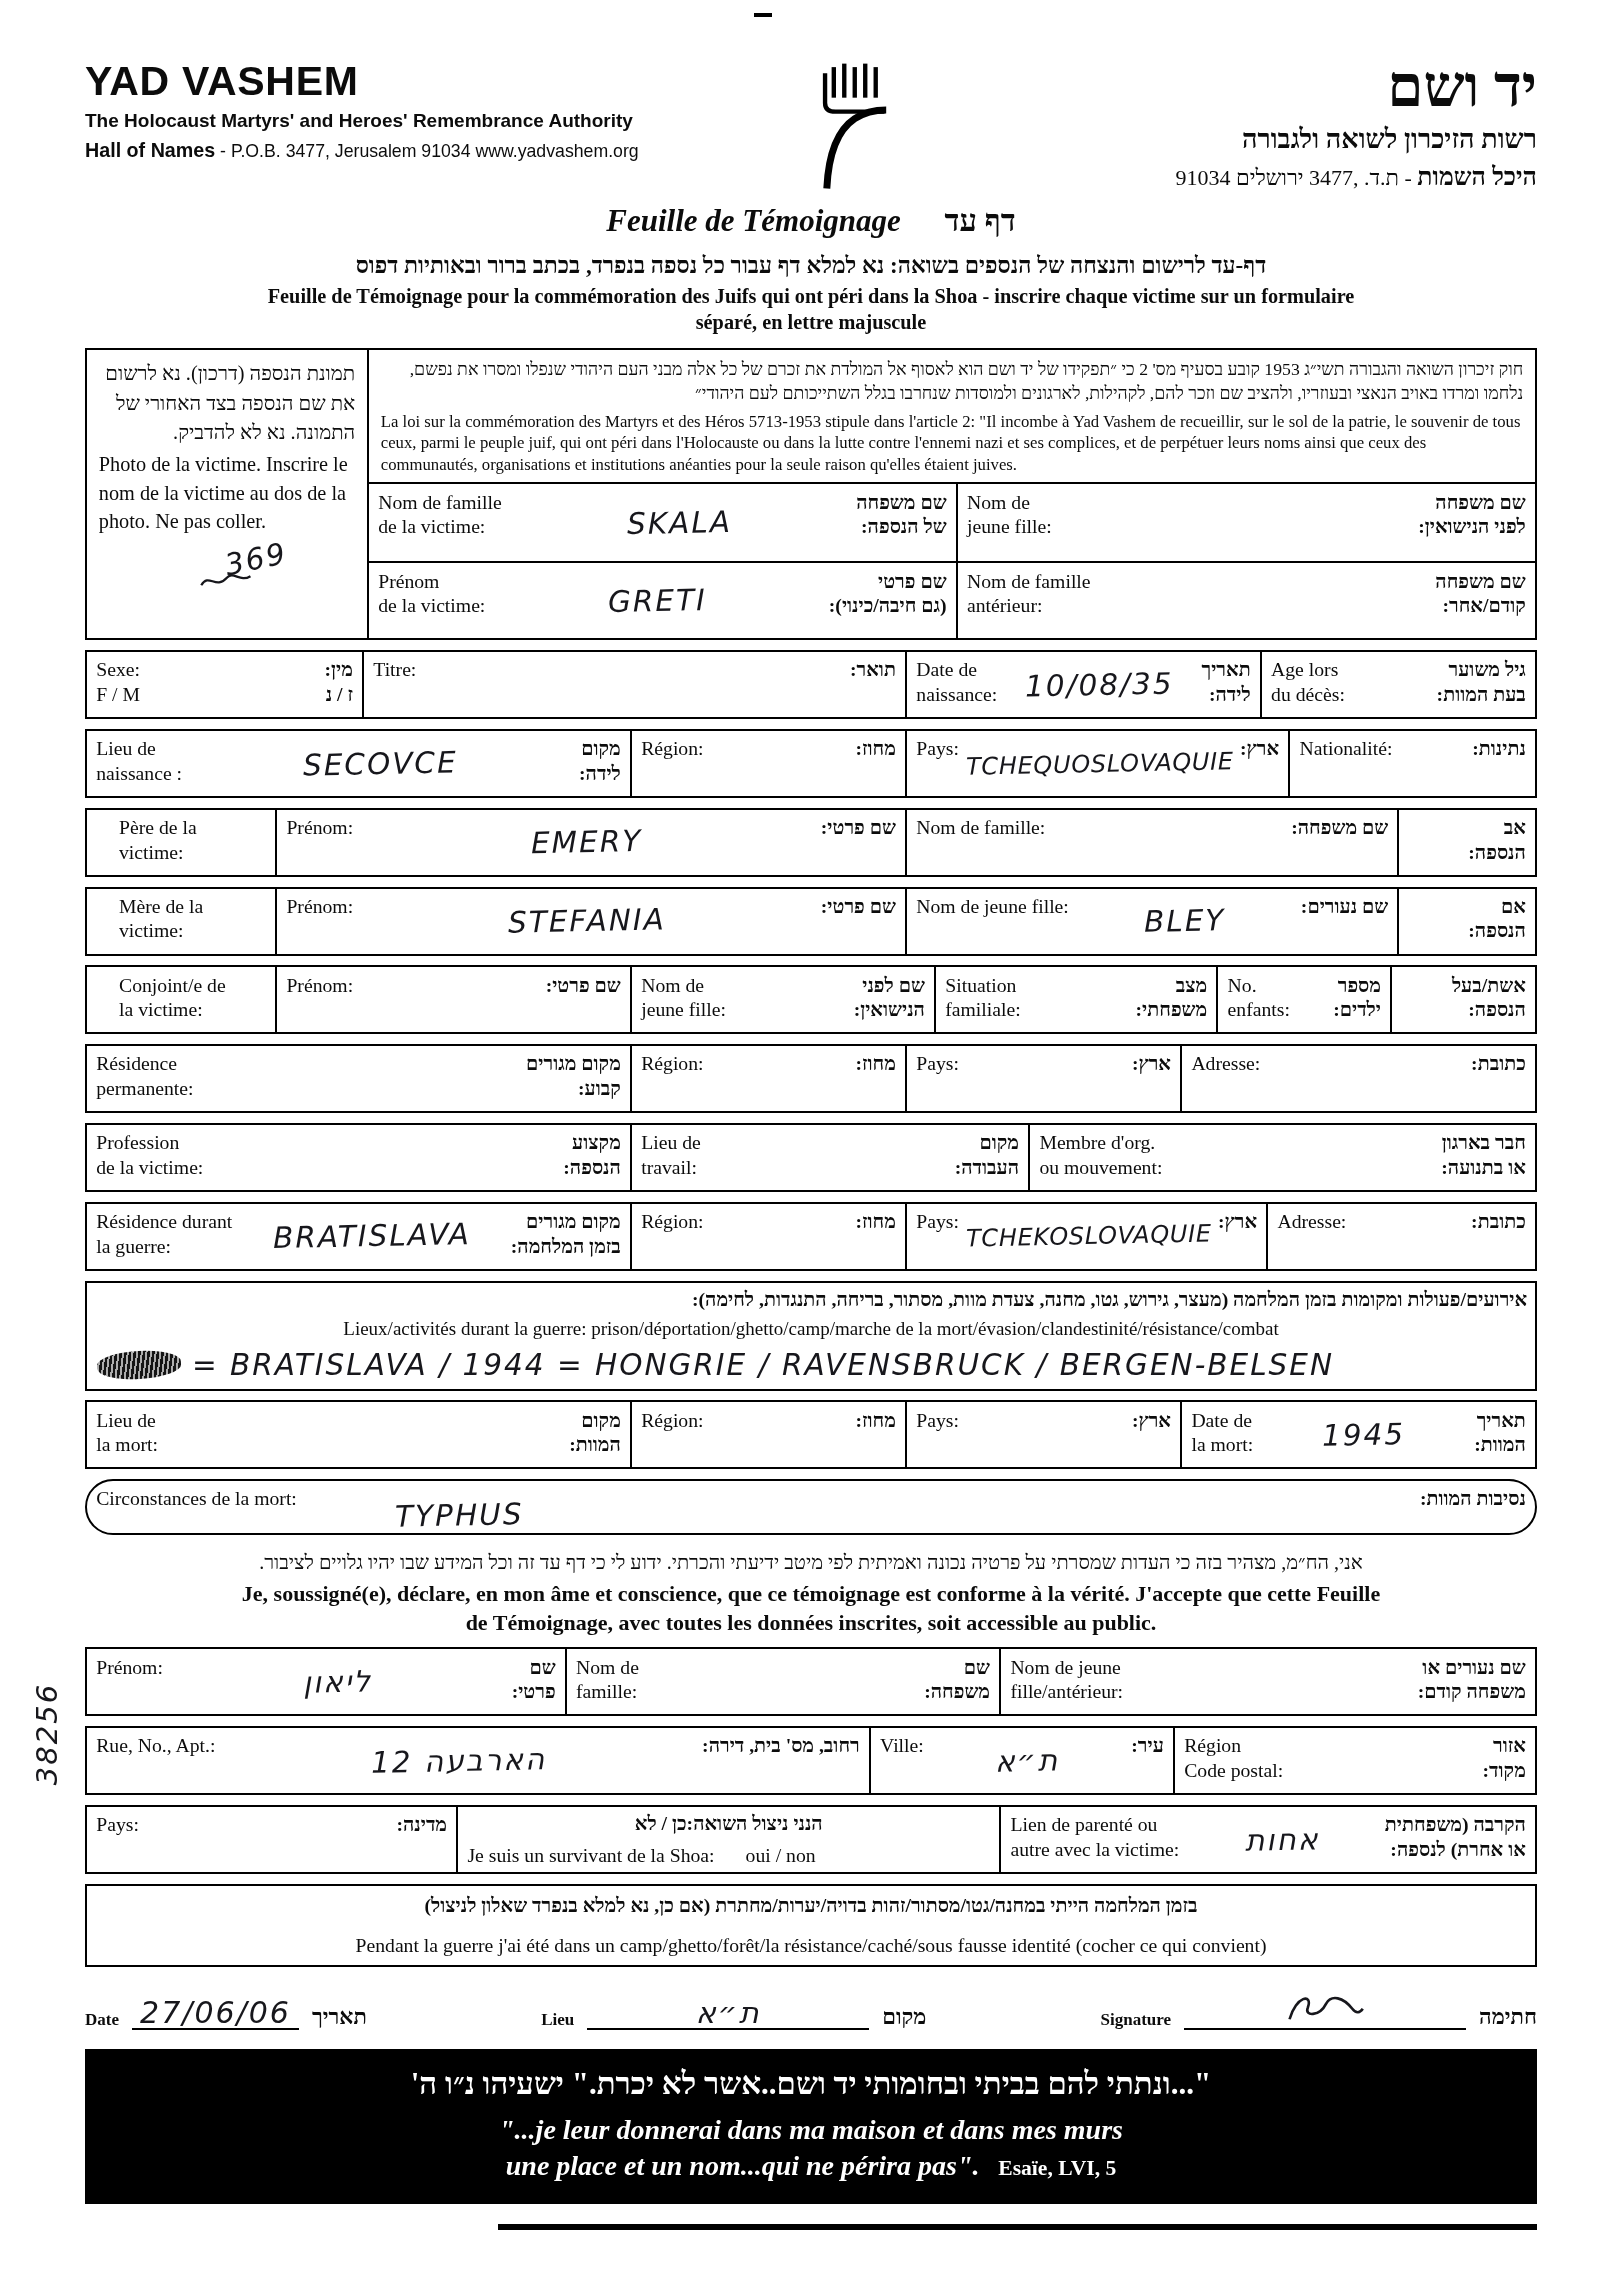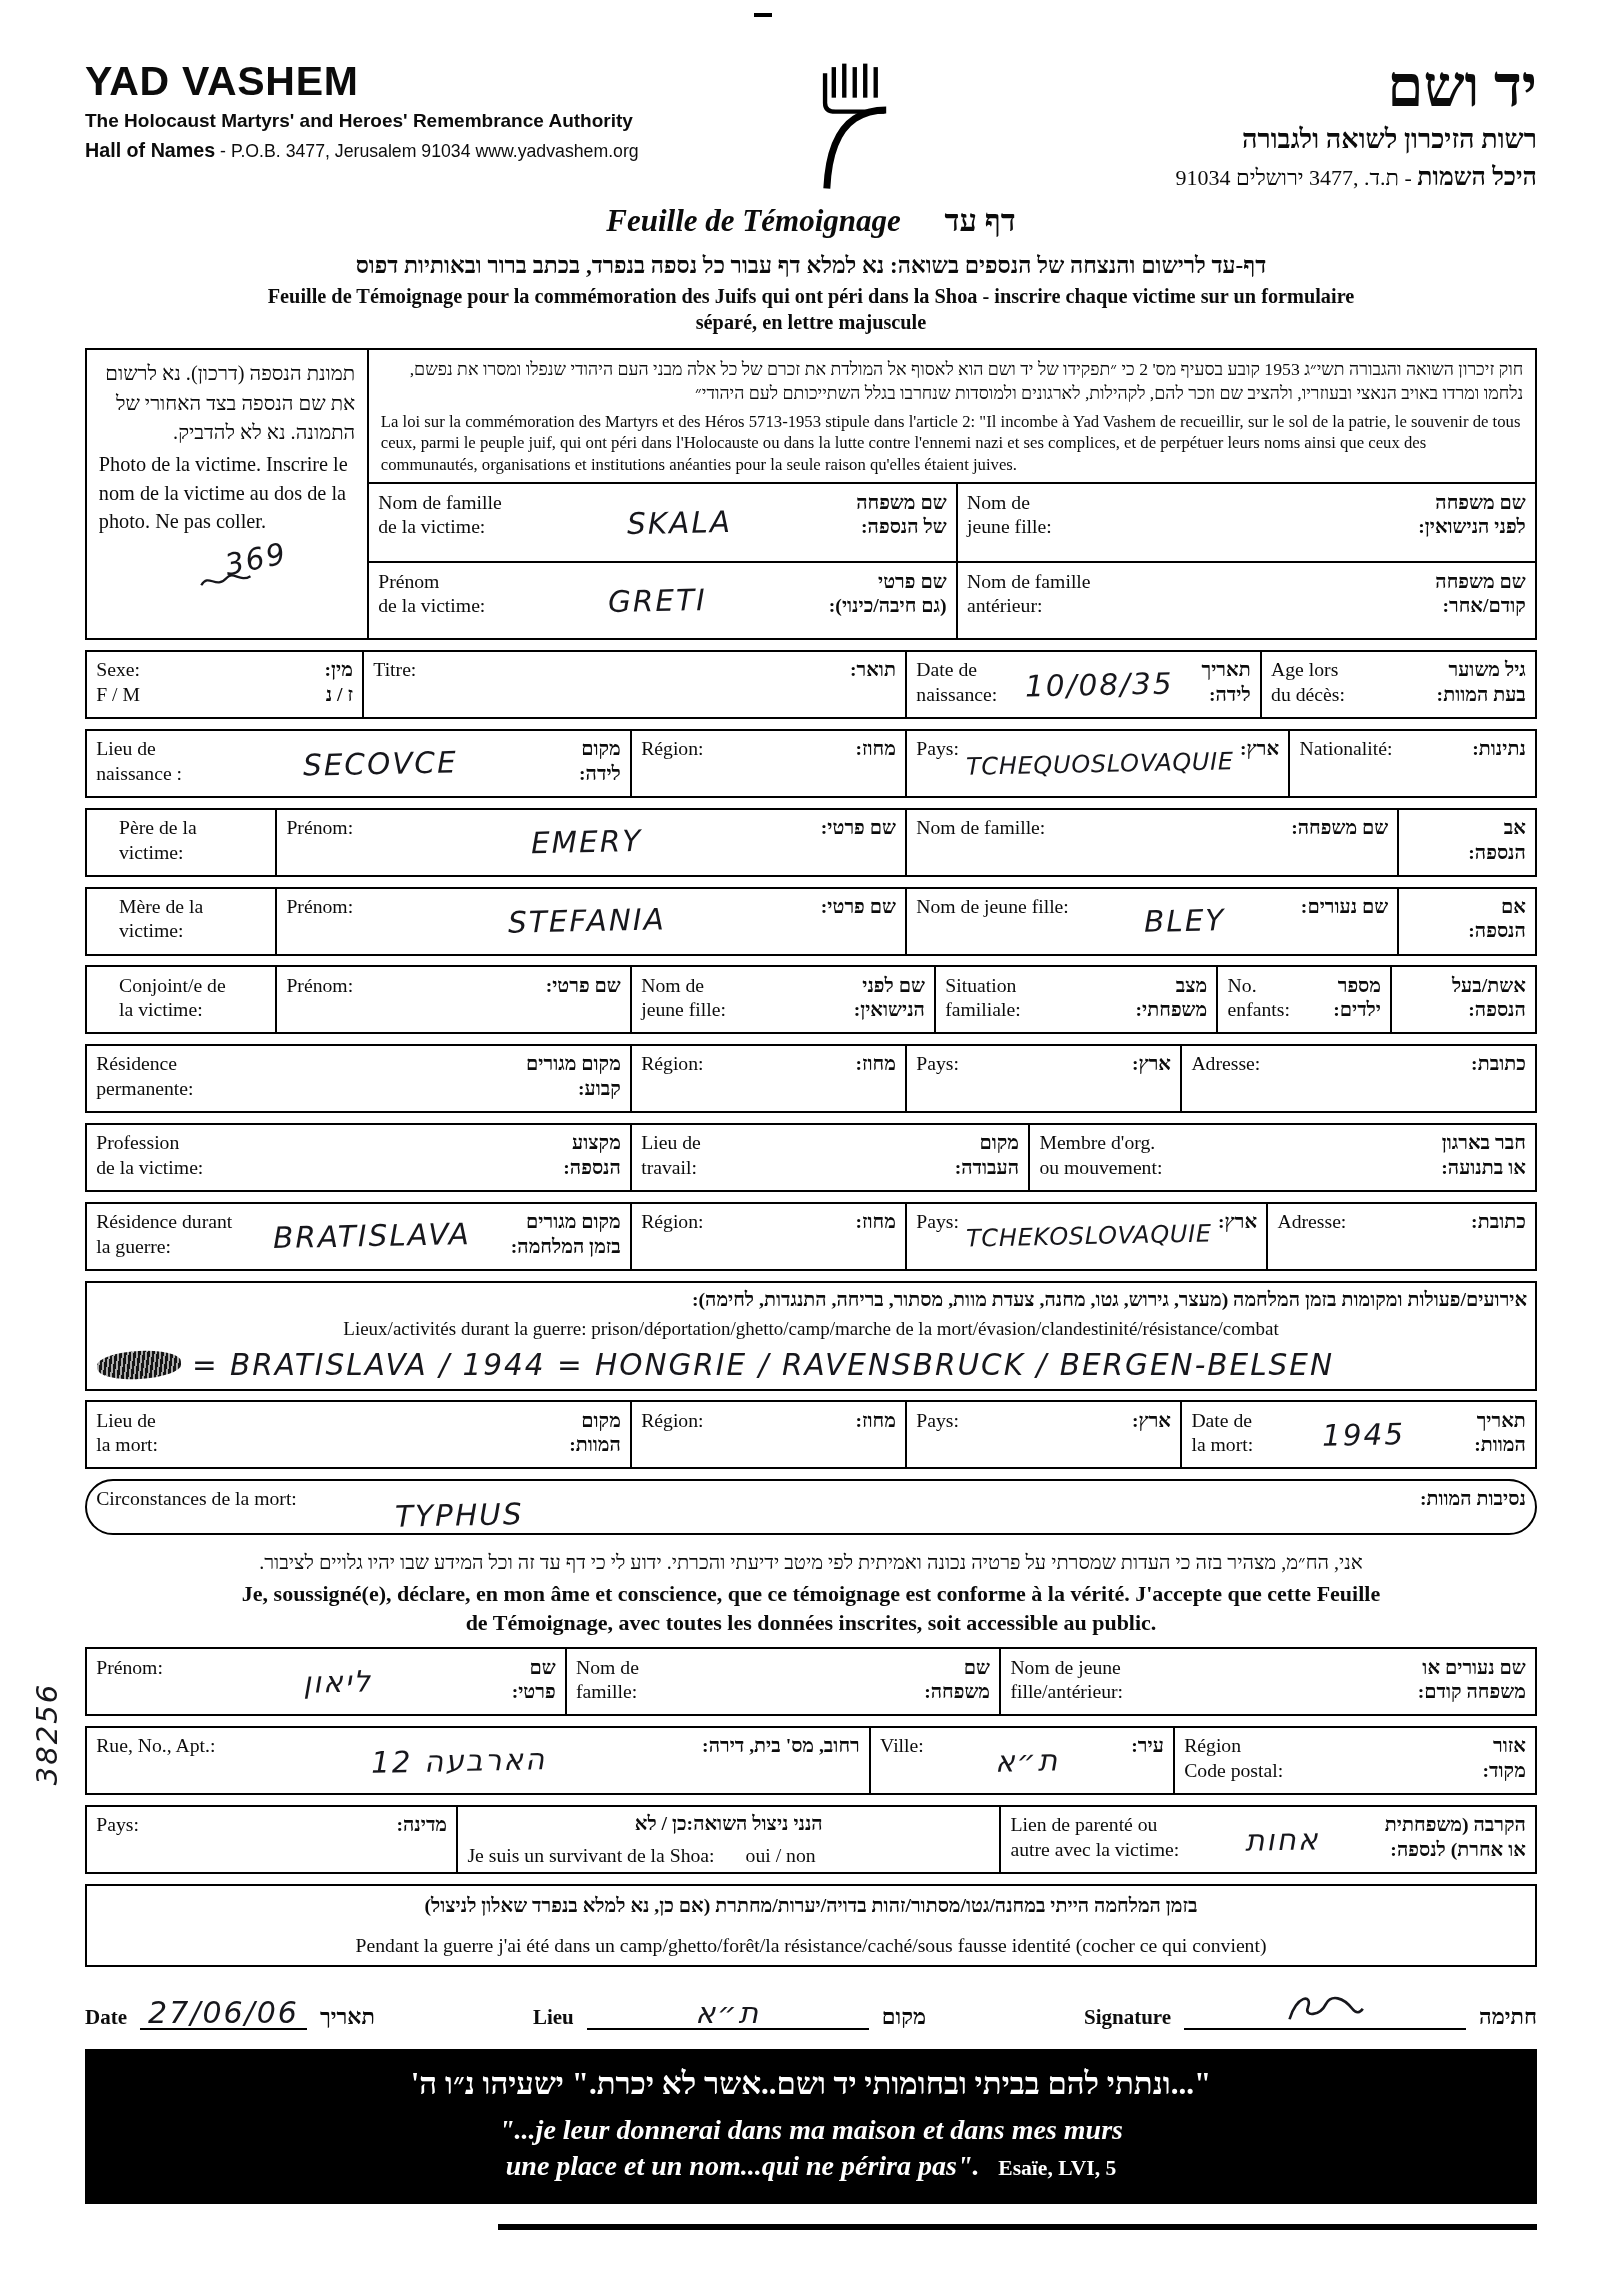--- a/index.html
+++ b/index.html
@@ -76,21 +76,21 @@
   
   .surv{flex-direction:column; justify-content:space-between;}
   .surv-top{display:flex; justify-content:center; font-weight:bold; font-size:19.7px;}
   .surv-bot{display:flex; gap:31px; font-size:19.7px; align-items:baseline;}
   
   .row-note{flex-direction:column; justify-content:center; text-align:center; padding:7.9px; min-height:73px; gap:17px;}
   .note-he{font-size:19.7px; font-weight:bold; direction:rtl;}
   .note-fr{font-size:19.7px;}
   
   .sig-row{display:flex; align-items:flex-end; margin-top:22px; gap:13px;}
-  .sig-lab{font-size:21px; font-weight:bold;}
+  .sig-lab{font-size:17px; font-weight:bold;}
   .sig-he{font-size:22px; font-weight:bold;}
   .uline{display:inline-block; border-bottom:2.6px solid #000; text-align:center; line-height:1;}
   .u-date{width:167px;} .u-lieu{width:282px;} .u-sig{width:282px;}
   .sig-row .hw{font-size:30px;}
   .spacer{flex:1;}
   
   .footer{background:#000; color:#fff; margin-top:18.4px; padding:17px 13px 19.7px; text-align:center;}
   .f-he{font-size:31px; font-weight:bold; direction:rtl;}
   .f-fr{font-size:28px; font-weight:bold; font-style:italic; margin-top:10.5px; line-height:1.3;}
   .f-cite{font-size:21.6px; font-style:normal; margin-left:11.8px;}

